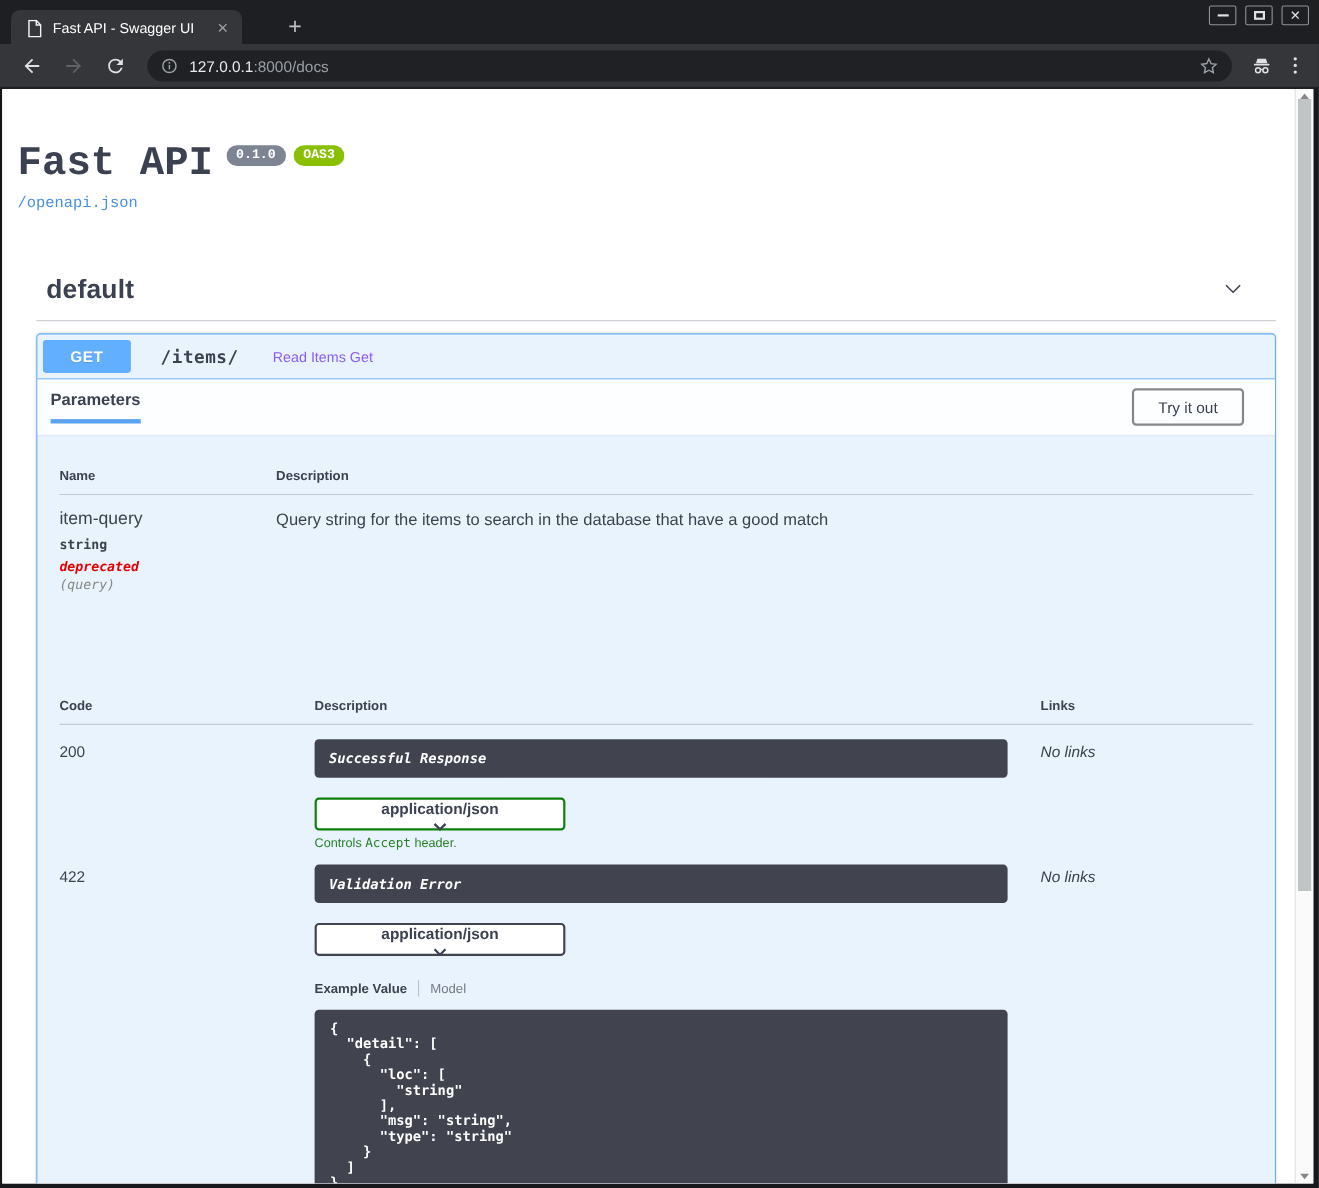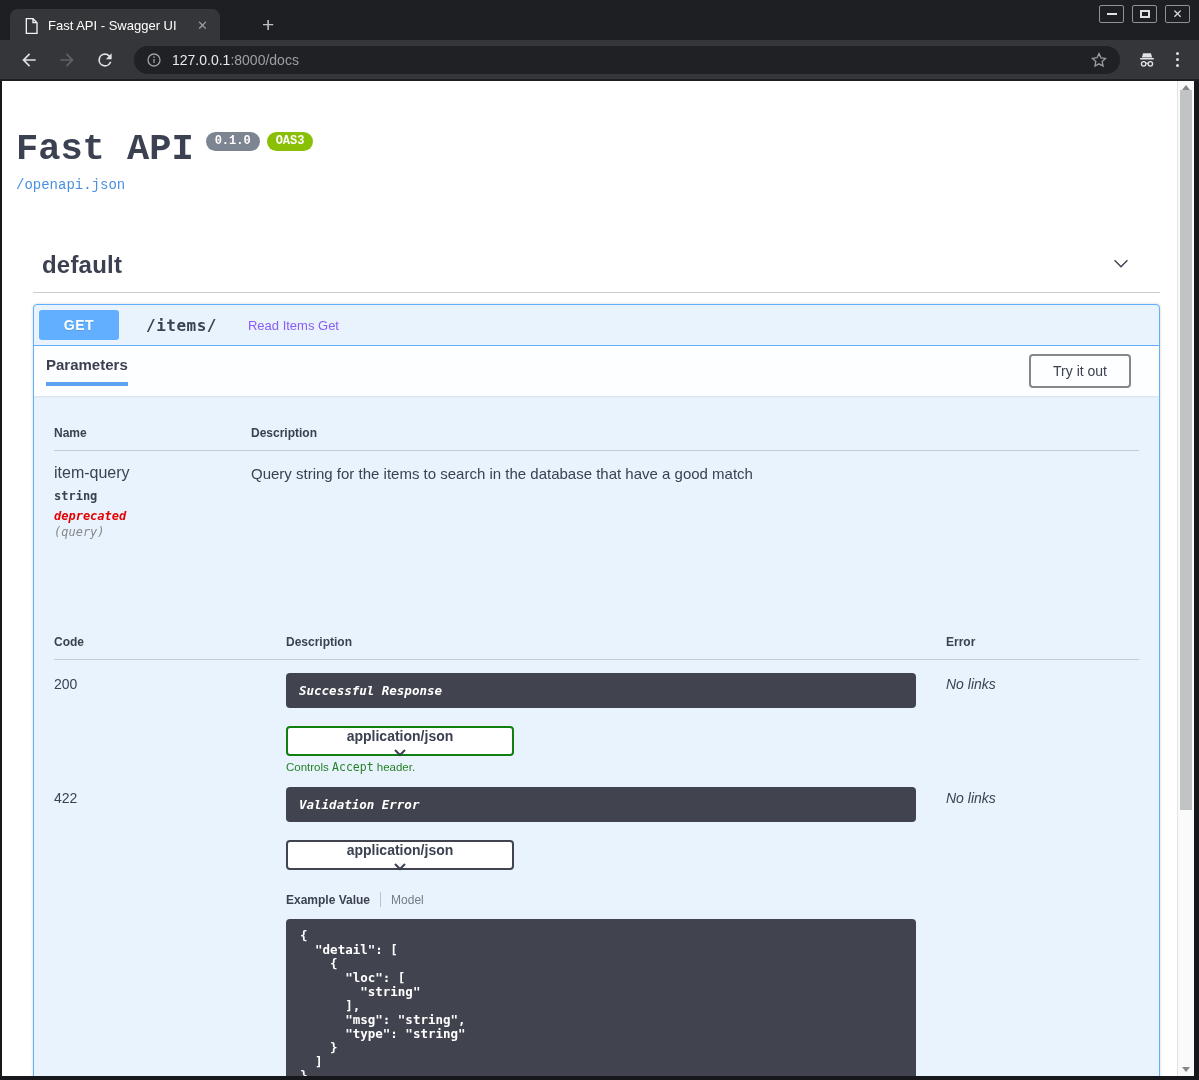--- a/index.html
+++ b/index.html
@@ -282,21 +282,21 @@
               <div class="pdesc-text">Query string for the items to search in the database that have a good match</div>
             </div>
           </div>
         </div>
 
 
         <div class="resp-area">
           <div class="thead">
             <span class="col-code">Code</span>
             <span class="col-rdesc">Description</span>
-            <span class="col-links">Error</span>
+            <span class="col-links">Links</span>
           </div>
 
           <div class="resp-row">
             <div class="col-code resp-code">200</div>
             <div class="col-rdesc">
               <div class="resp-box mono">Successful Response</div>
               <div class="media-select accept">
                 <span>application/json</span>
                 <span>
                   <svg width="12" height="8" viewBox="0 0 12 8">

